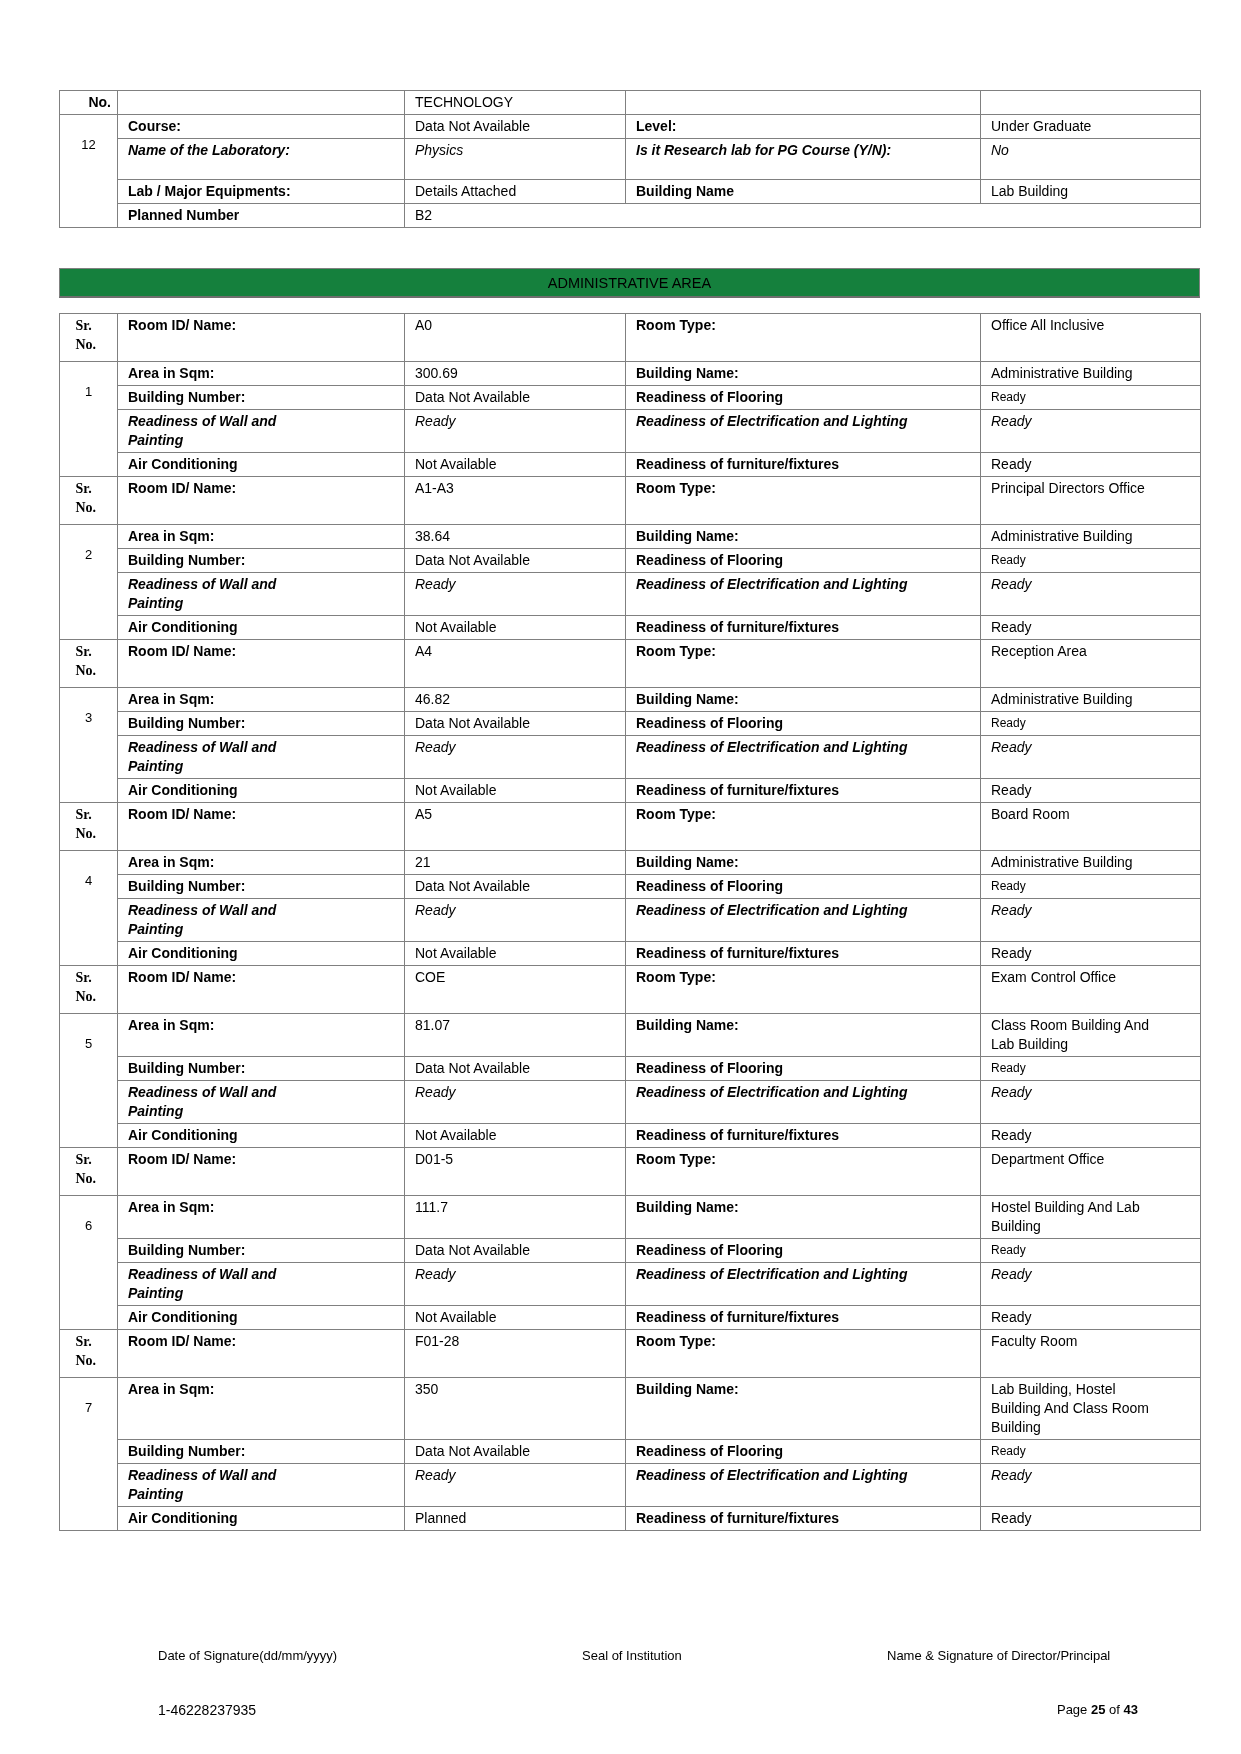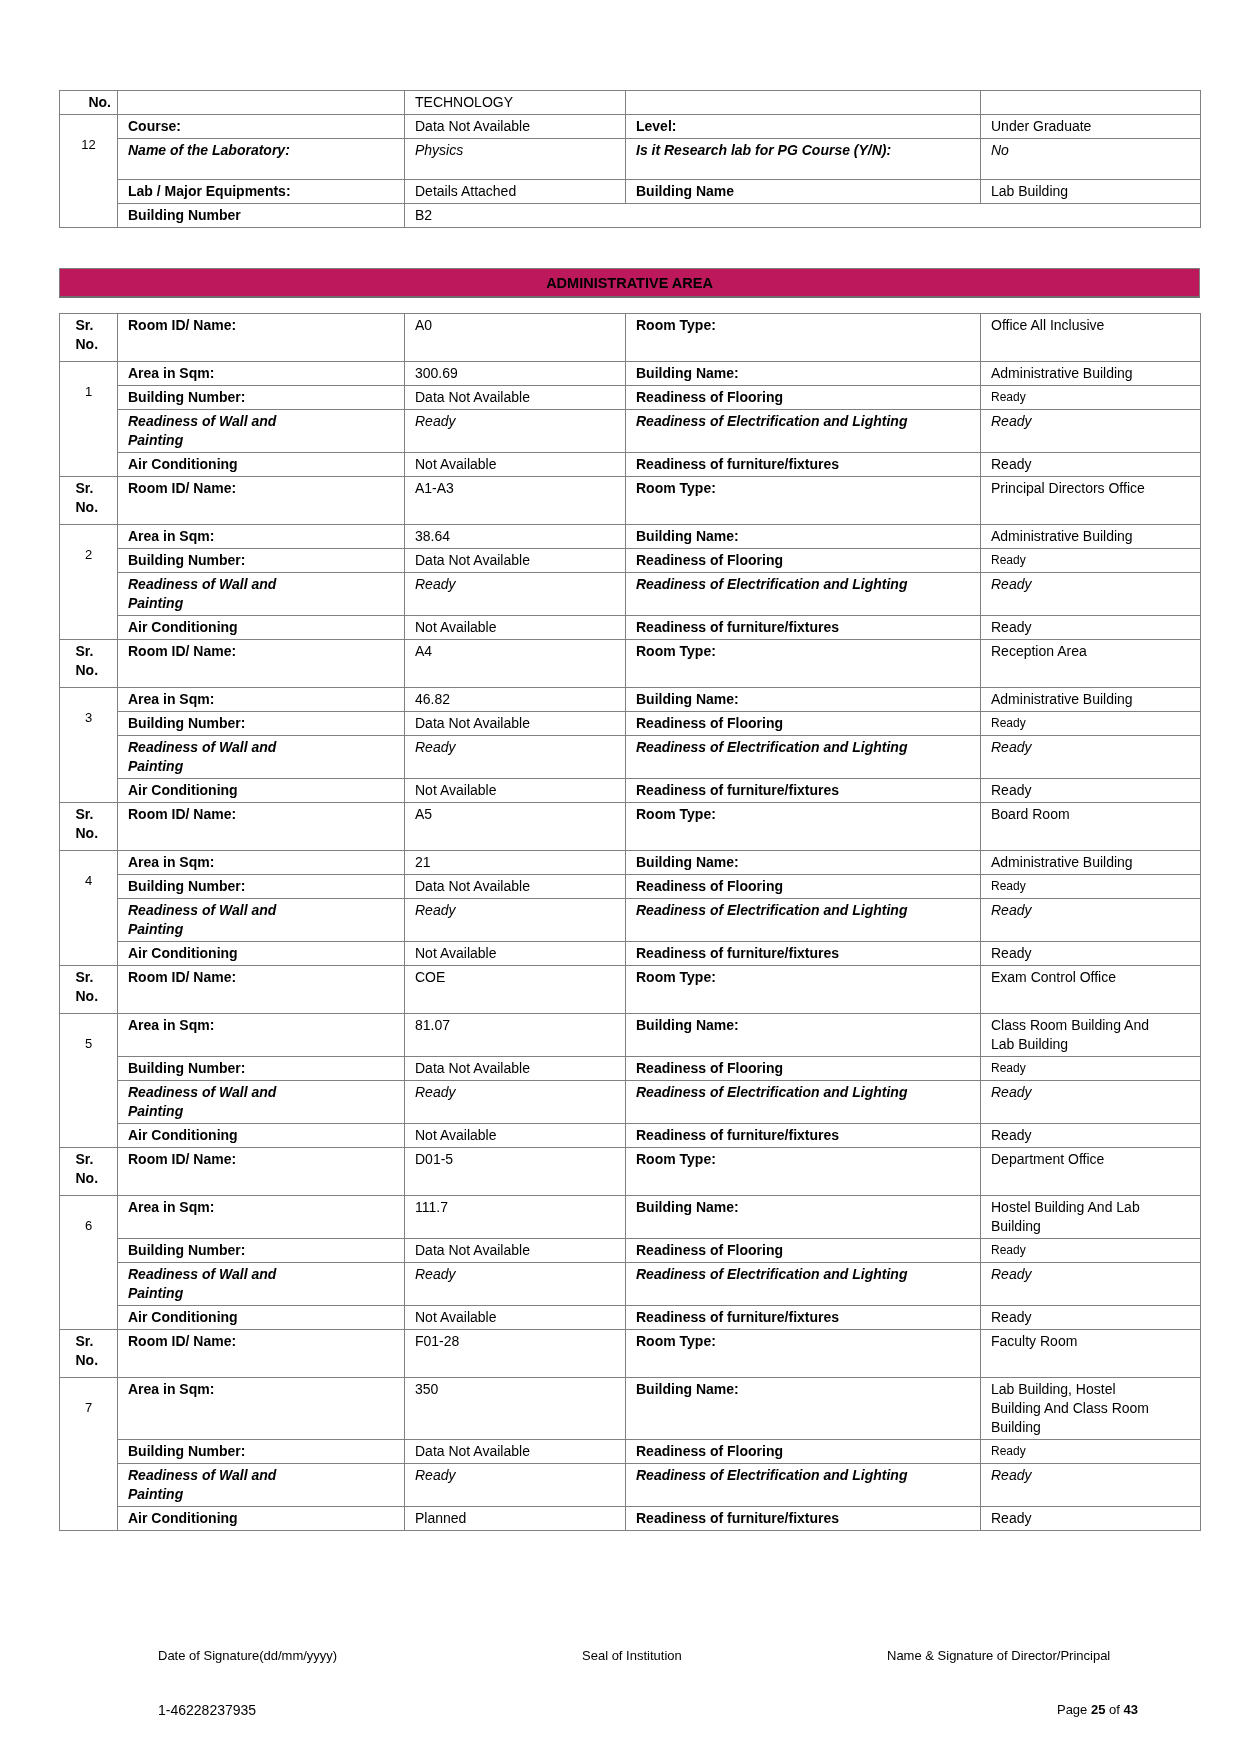--- a/index.html
+++ b/index.html
@@ -15,28 +15,28 @@
   col.c1{width:58px;} col.c2{width:287px;} col.c3{width:221px;}
   col.c4{width:355px;} col.c5{width:220px;}
 
   td.l { font-weight:bold; }
   span.mw2 { display:block; max-width:185px; }
   span.mw4 { display:block; max-width:280px; }
   span.mw5 { display:block; max-width:172px; }
   td.sm { font-size:12px; line-height:17px; padding-top:3px; }
   td.num { text-align:center; font-size:13px; padding:20px 2px 2px 2px; }
   td.srh { font-weight:bold; padding:2px 2px; }
-  td.srh span { display:block; max-width:26px; margin:0 auto; text-align:left; }
+  td.srh span { display:block; max-width:26px; margin:0 auto; text-align:left;font-family:Liberation Serif, serif; }
   td.corner { font-weight:bold; padding-left:5px;text-align:right; }
 
   tr.rh48>td{height:48px;} tr.rh22>td{height:22px;} tr.rh21>td{height:21px;}
   tr.rh20>td{height:20px;} tr.rh41>td{height:41px;font-style:italic;}
 
   .band { margin-top:40px; height:30px; line-height:28px; text-align:center;
-          font-weight:bold; font-size:14.5px; background:#be185d;
+          font-weight:normal; font-size:14.5px; background:#15803d;
           border:1px solid #808080; border-bottom:2px solid #6e6e6e; }
   .tbl2 { margin-top:15px; }
 
   .f-label { position:absolute; font-size:13px; white-space:nowrap; }
   .f-date { left:158px; top:1648px; }
   .f-seal { left:582px; top:1648px; }
   .f-name { left:887px; top:1648px; }
   .f-docid { left:158px; top:1702px; font-size:14px; }
   .f-page { position:absolute; right:103px; top:1702px; font-size:13px; white-space:nowrap; }
   .f-page b { font-weight:bold; }
@@ -78,21 +78,21 @@
             </td>
         <td>No</td>
       </tr>
       <tr class="rh21">
         <td class="l">Lab / Major Equipments:</td>
         <td>Details Attached</td>
         <td class="l">Building Name</td>
         <td>Lab Building</td>
       </tr>
       <tr class="rh21">
-        <td class="l">Building Number</td>
+        <td class="l">Planned Number</td>
         <td colspan="3">B2</td>
       </tr>
     </tbody>
       </table>
 
     <div class="band">ADMINISTRATIVE AREA</div>
 
     <table class="tbl2">
       <colgroup>
           <col class="c1">

